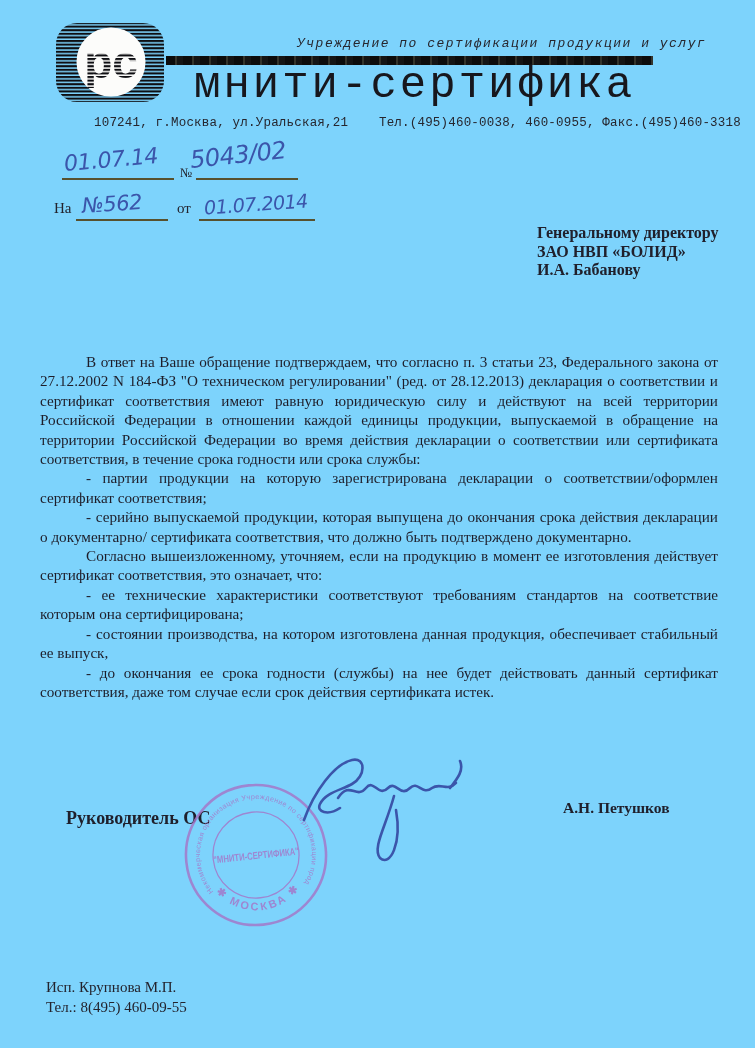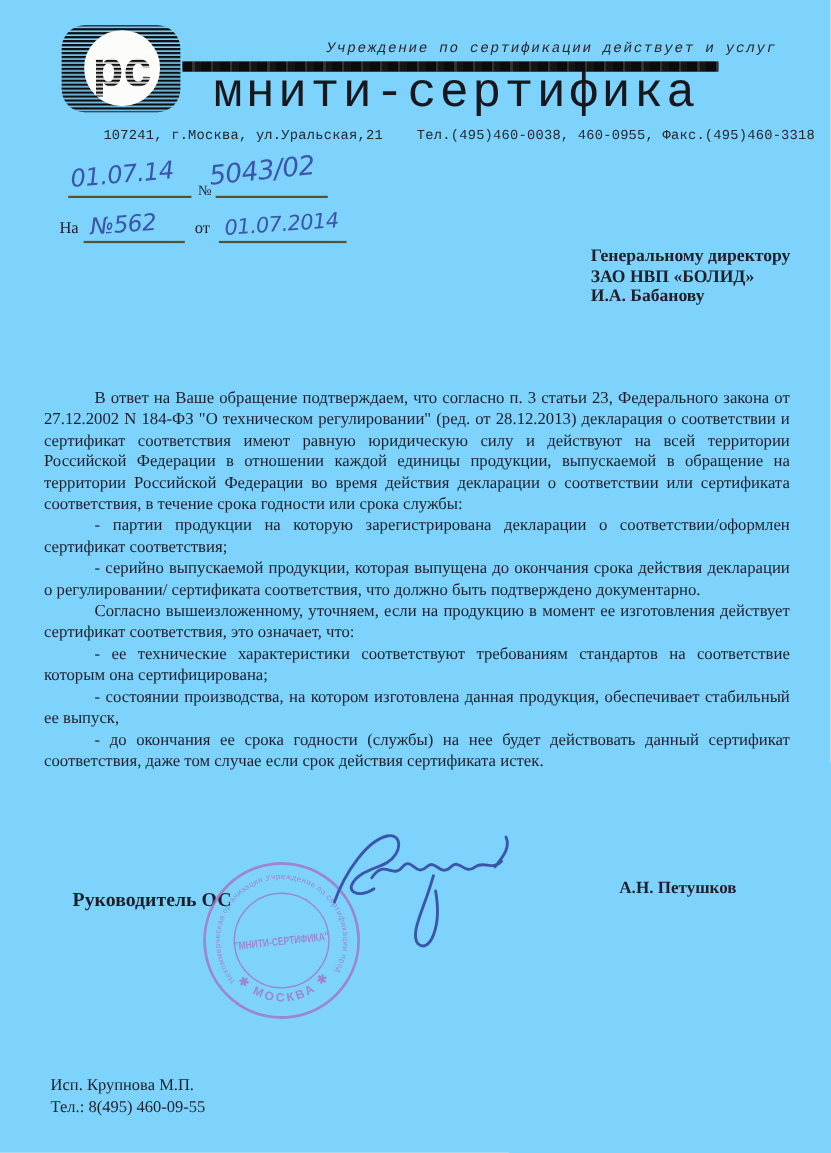--- a/index.html
+++ b/index.html
@@ -74,21 +74,21 @@
       <pattern id="hstripe" width="6" height="3.6" patternUnits="userSpaceOnUse">
         <rect width="6" height="2.1" fill="#0e0e12"></rect>
       </pattern>
     </defs>
     <rect x="1" y="1" width="108" height="79" rx="21" fill="url(#hstripe)"></rect>
     <circle cx="56" cy="40" r="33" fill="#fcfcfa"></circle>
     <circle cx="56" cy="40" r="33" fill="none" stroke="#fcfcfa" stroke-width="3"></circle>
     <text x="56" y="56" font-size="46" font-weight="bold" text-anchor="middle" font-family="'Liberation Sans',sans-serif" fill="url(#hstripe)">рс</text>
   </svg>
 
-  <div class="tagline">Учреждение по сертификации действует и услуг</div>
+  <div class="tagline">Учреждение по сертификации продукции и услуг</div>
 
   <div class="header-bar"></div>
 
   <div class="org-title">мнити-сертифика</div>
 
   <div class="address-line">107241, г.Москва, ул.Уральская,21    Тел.(495)460-0038, 460-0955, Факс.(495)460-3318</div>
 
   <span class="hand hw-date1">01.07.14</span>
   <div class="u-line" style="left:62px; top:178px; width:112px;"></div>
 
@@ -107,21 +107,21 @@
 
   <div class="addressee">
     <div>Генеральному директору</div>
     <div>ЗАО НВП «БОЛИД»</div>
     <div>И.А. Бабанову</div>
   </div>
 
   <div class="body-text">
     <p>В ответ на Ваше обращение подтверждаем, что согласно п. 3 статьи 23, Федерального закона от 27.12.2002 N 184-ФЗ "О техническом регулировании" (ред. от 28.12.2013) декларация о соответствии и сертификат соответствия имеют равную юридическую силу и действуют на всей территории Российской Федерации в отношении каждой единицы продукции, выпускаемой в обращение на территории Российской Федерации во время действия декларации о соответствии или сертификата соответствия, в течение срока годности или срока службы:</p>
     <p>- партии продукции на которую зарегистрирована декларации о соответствии/оформлен сертификат соответствия;</p>
-    <p>- серийно выпускаемой продукции, которая выпущена до окончания срока действия декларации о регулировании/ сертификата соответствия, что должно быть подтверждено документарно.</p>
+    <p>- серийно выпускаемой продукции, которая выпущена до окончания срока действия декларации о документарно/ сертификата соответствия, что должно быть подтверждено документарно.</p>
     <p>Согласно вышеизложенному, уточняем, если на продукцию в момент ее изготовления действует сертификат соответствия, это означает, что:</p>
     <p>- ее технические характеристики соответствуют требованиям стандартов на соответствие которым она сертифицирована;</p>
     <p>- состоянии производства, на котором изготовлена данная продукция, обеспечивает стабильный ее выпуск,</p>
     <p>- до окончания ее срока годности (службы) на нее будет действовать данный сертификат соответствия, даже том случае если срок действия сертификата истек.</p>
   </div>
 
   <div class="sig-left">Руководитель ОС</div>
   <div class="sig-right">А.Н. Петушков</div>
 
   <svg class="stamp" width="152" height="152" viewBox="0 0 152 152">

